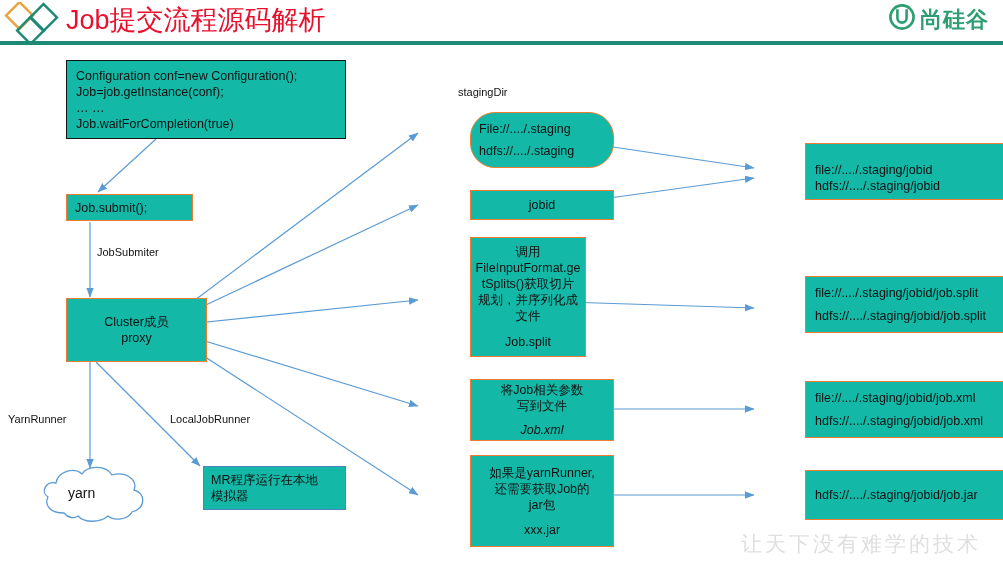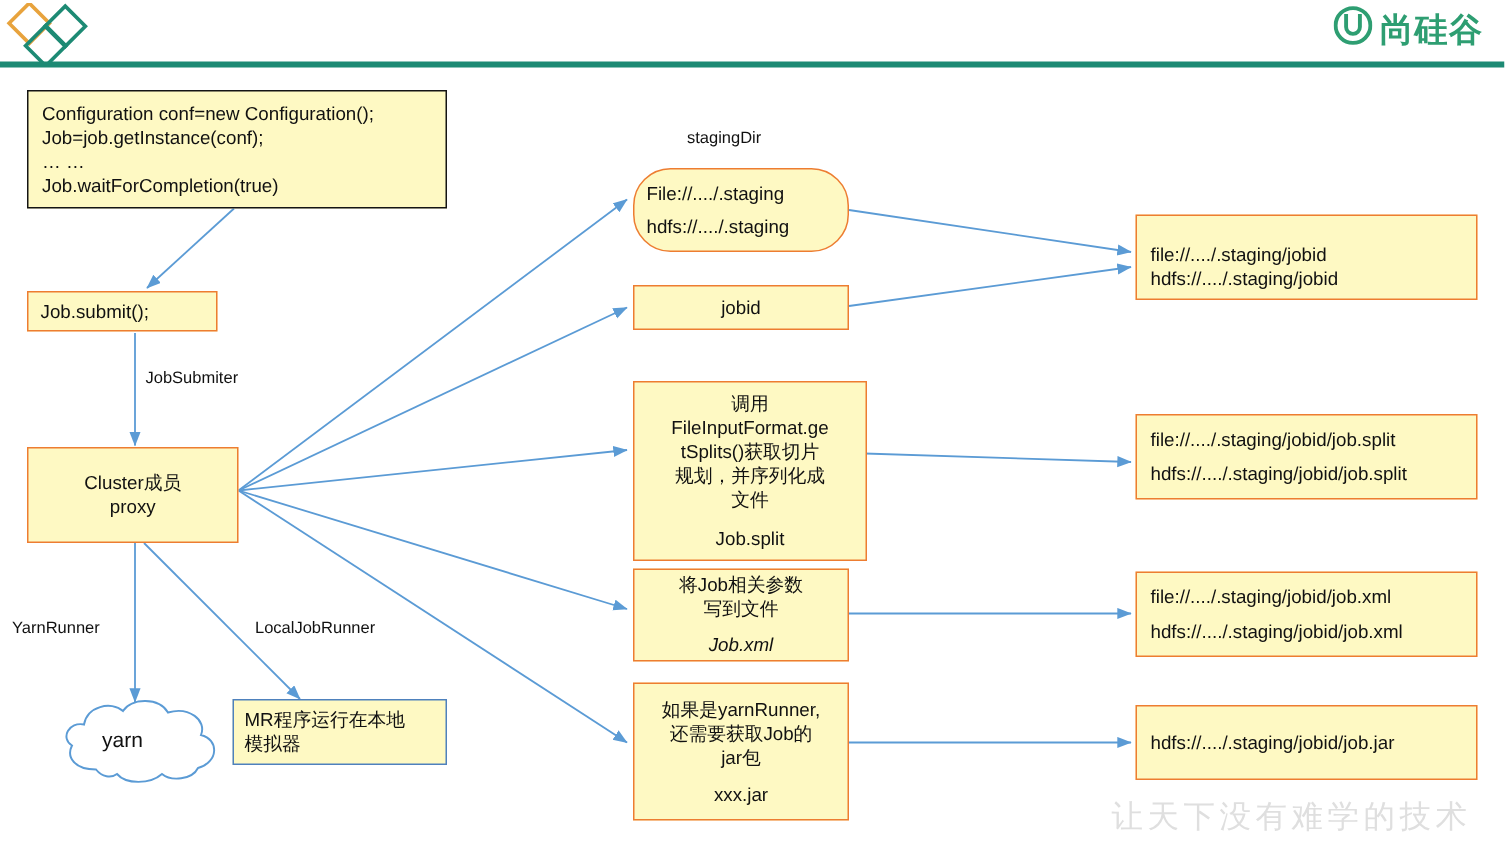--- a/index.html
+++ b/index.html
@@ -27,25 +27,26 @@
   .brand-text {
     font-size: 22px; color: #2E9E72; font-weight: 700;
     letter-spacing: 1px; line-height: 32px;
   }
 
   
   .box {
     position: absolute;
     display: flex; flex-direction: column;
     align-items: center; justify-content: center;
-    background: #fef9c3;
+    background: #14b8a6;
     color: #111;
     font-size: 12.5px;
     line-height: 16px;
     text-align: center;
+    margin-left: 48px;
   }
   .box.orange { border: 1.6px solid #ED7D31; }
   .box.black  { border: 1.6px solid #141414; }
   .box.blue   { border: 1.2px solid #4E81BD; }
   .box.left   { align-items: flex-start; text-align: left; }
   .box .ln { display: block; white-space: nowrap; }
   .box .ln.wrap { white-space: normal; }
 
   .plabel {
     position: absolute; font-size: 11px; color: #111;
@@ -66,20 +67,21 @@
 <body>
 
 <div id="stage">
 
   <svg class="hdr-logo" viewBox="0 0 66 40">
     <rect x="6" y="4" width="19" height="19" transform="rotate(45 15.5 13.5)" fill="none" stroke="#E8A33D" stroke-width="2.4"></rect>
     <rect x="30" y="6" width="19" height="19" transform="rotate(45 39.5 15.5)" fill="none" stroke="#1D8A74" stroke-width="2.4"></rect>
     <rect x="17" y="19" width="19" height="19" transform="rotate(45 26.5 28.5)" fill="none" stroke="#1D8A74" stroke-width="2.4"></rect>
   </svg>
 
+  <div class="hdr-title">Job提交流程源码解析</div>
 
   <div class="brand">
     <svg width="26" height="26" viewBox="0 0 26 26">
       <circle cx="13" cy="13" r="11.6" fill="none" stroke="#2E9E72" stroke-width="2.6"></circle>
       <path d="M8.4 6.6 V14 a4.6 4.6 0 0 0 9.2 0 V6.6" fill="none" stroke="#2E9E72" stroke-width="2.6" stroke-linecap="square"></path>
     </svg>
     <span class="brand-text">尚硅谷</span>
   </div>
 
   <div class="hdr-rule"></div>
@@ -151,21 +153,21 @@
 
   <div class="box orange left" style="left:422px; top:112px; width:144px; height:56px; padding:5px 8px; justify-content:space-around;border-radius:25px;">
     <span class="ln">File://..../.staging</span>
     <span class="ln">hdfs://..../.staging</span>
   </div>
 
   <div class="box orange" style="left:422px; top:190px; width:144px; height:30px;">
     <span class="ln">jobid</span>
   </div>
 
-  <div class="box orange" style="left:422px; top:254px; width:156px; height:120px; padding:5px 4px;">
+  <div class="box orange" style="left:422px; top:237px; width:116px; height:120px; padding:5px 4px;">
     <span class="ln">调用</span>
     <span class="ln">FileInputFormat.ge</span>
     <span class="ln">tSplits()获取切片</span>
     <span class="ln">规划，并序列化成</span>
     <span class="ln">文件</span>
     <span class="ln" style="margin-top:10px;">Job.split</span>
   </div>
 
   <div class="box orange" style="left:422px; top:379px; width:144px; height:62px; padding:4px;">
     <span class="ln">将Job相关参数</span>

